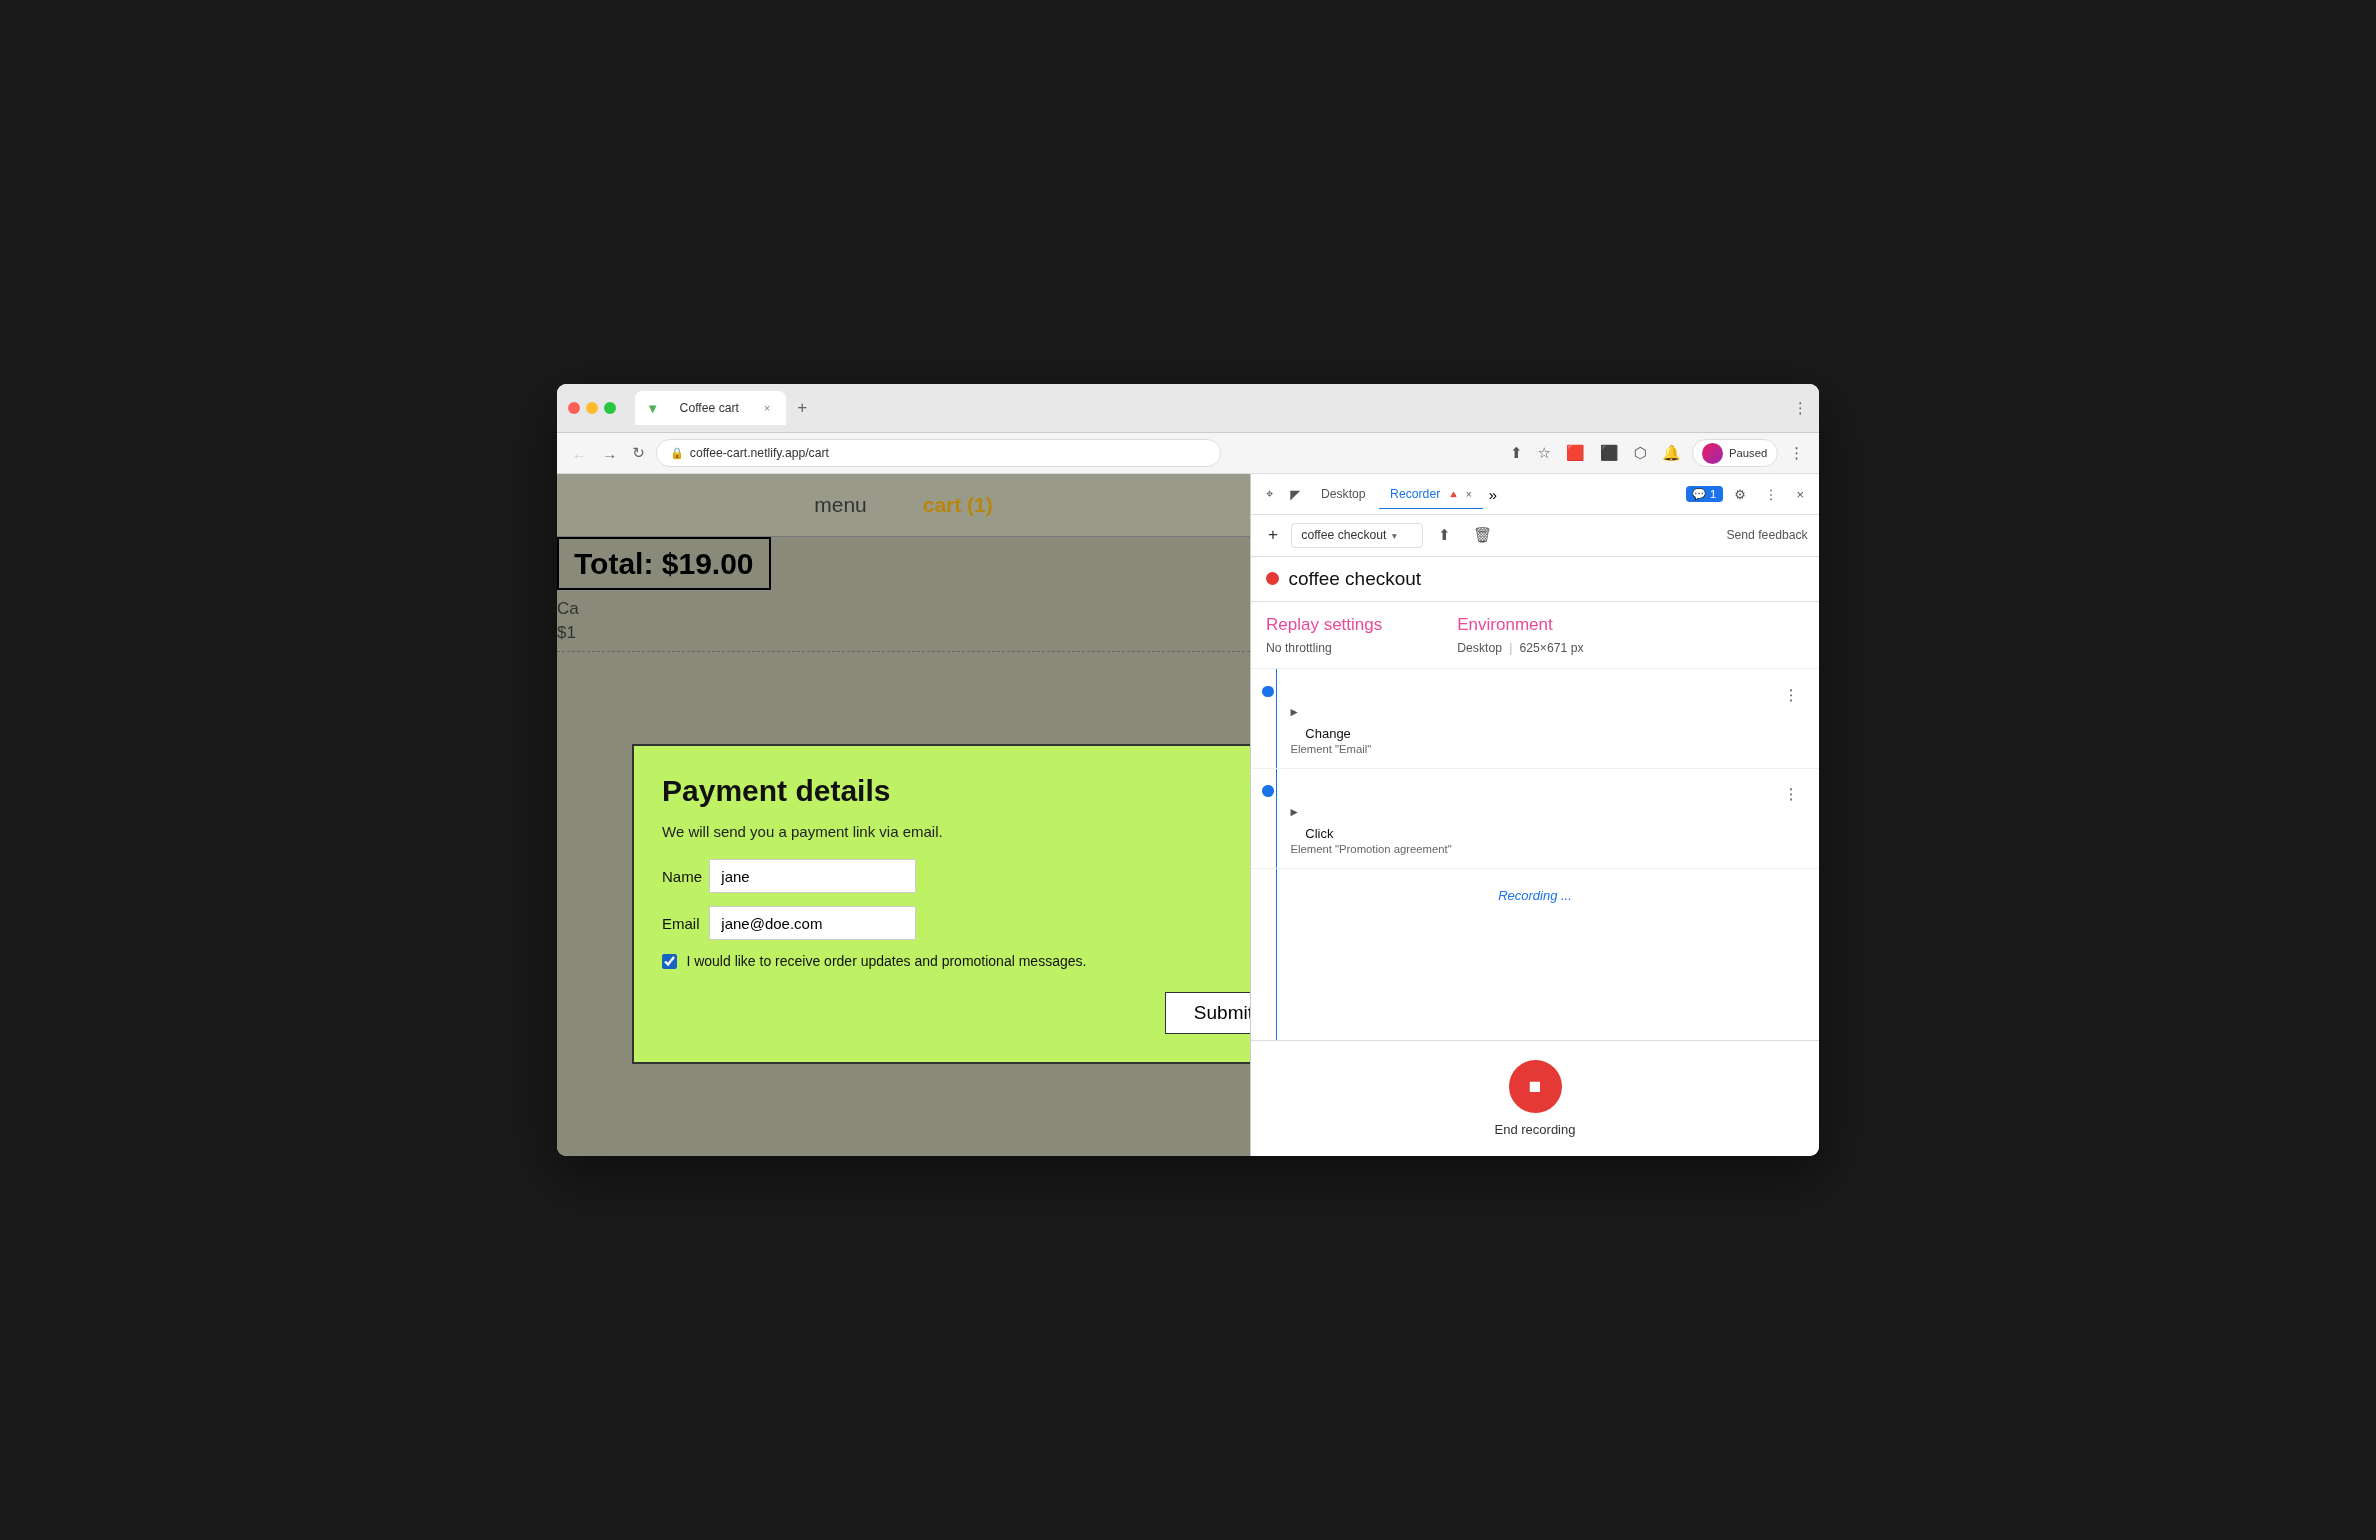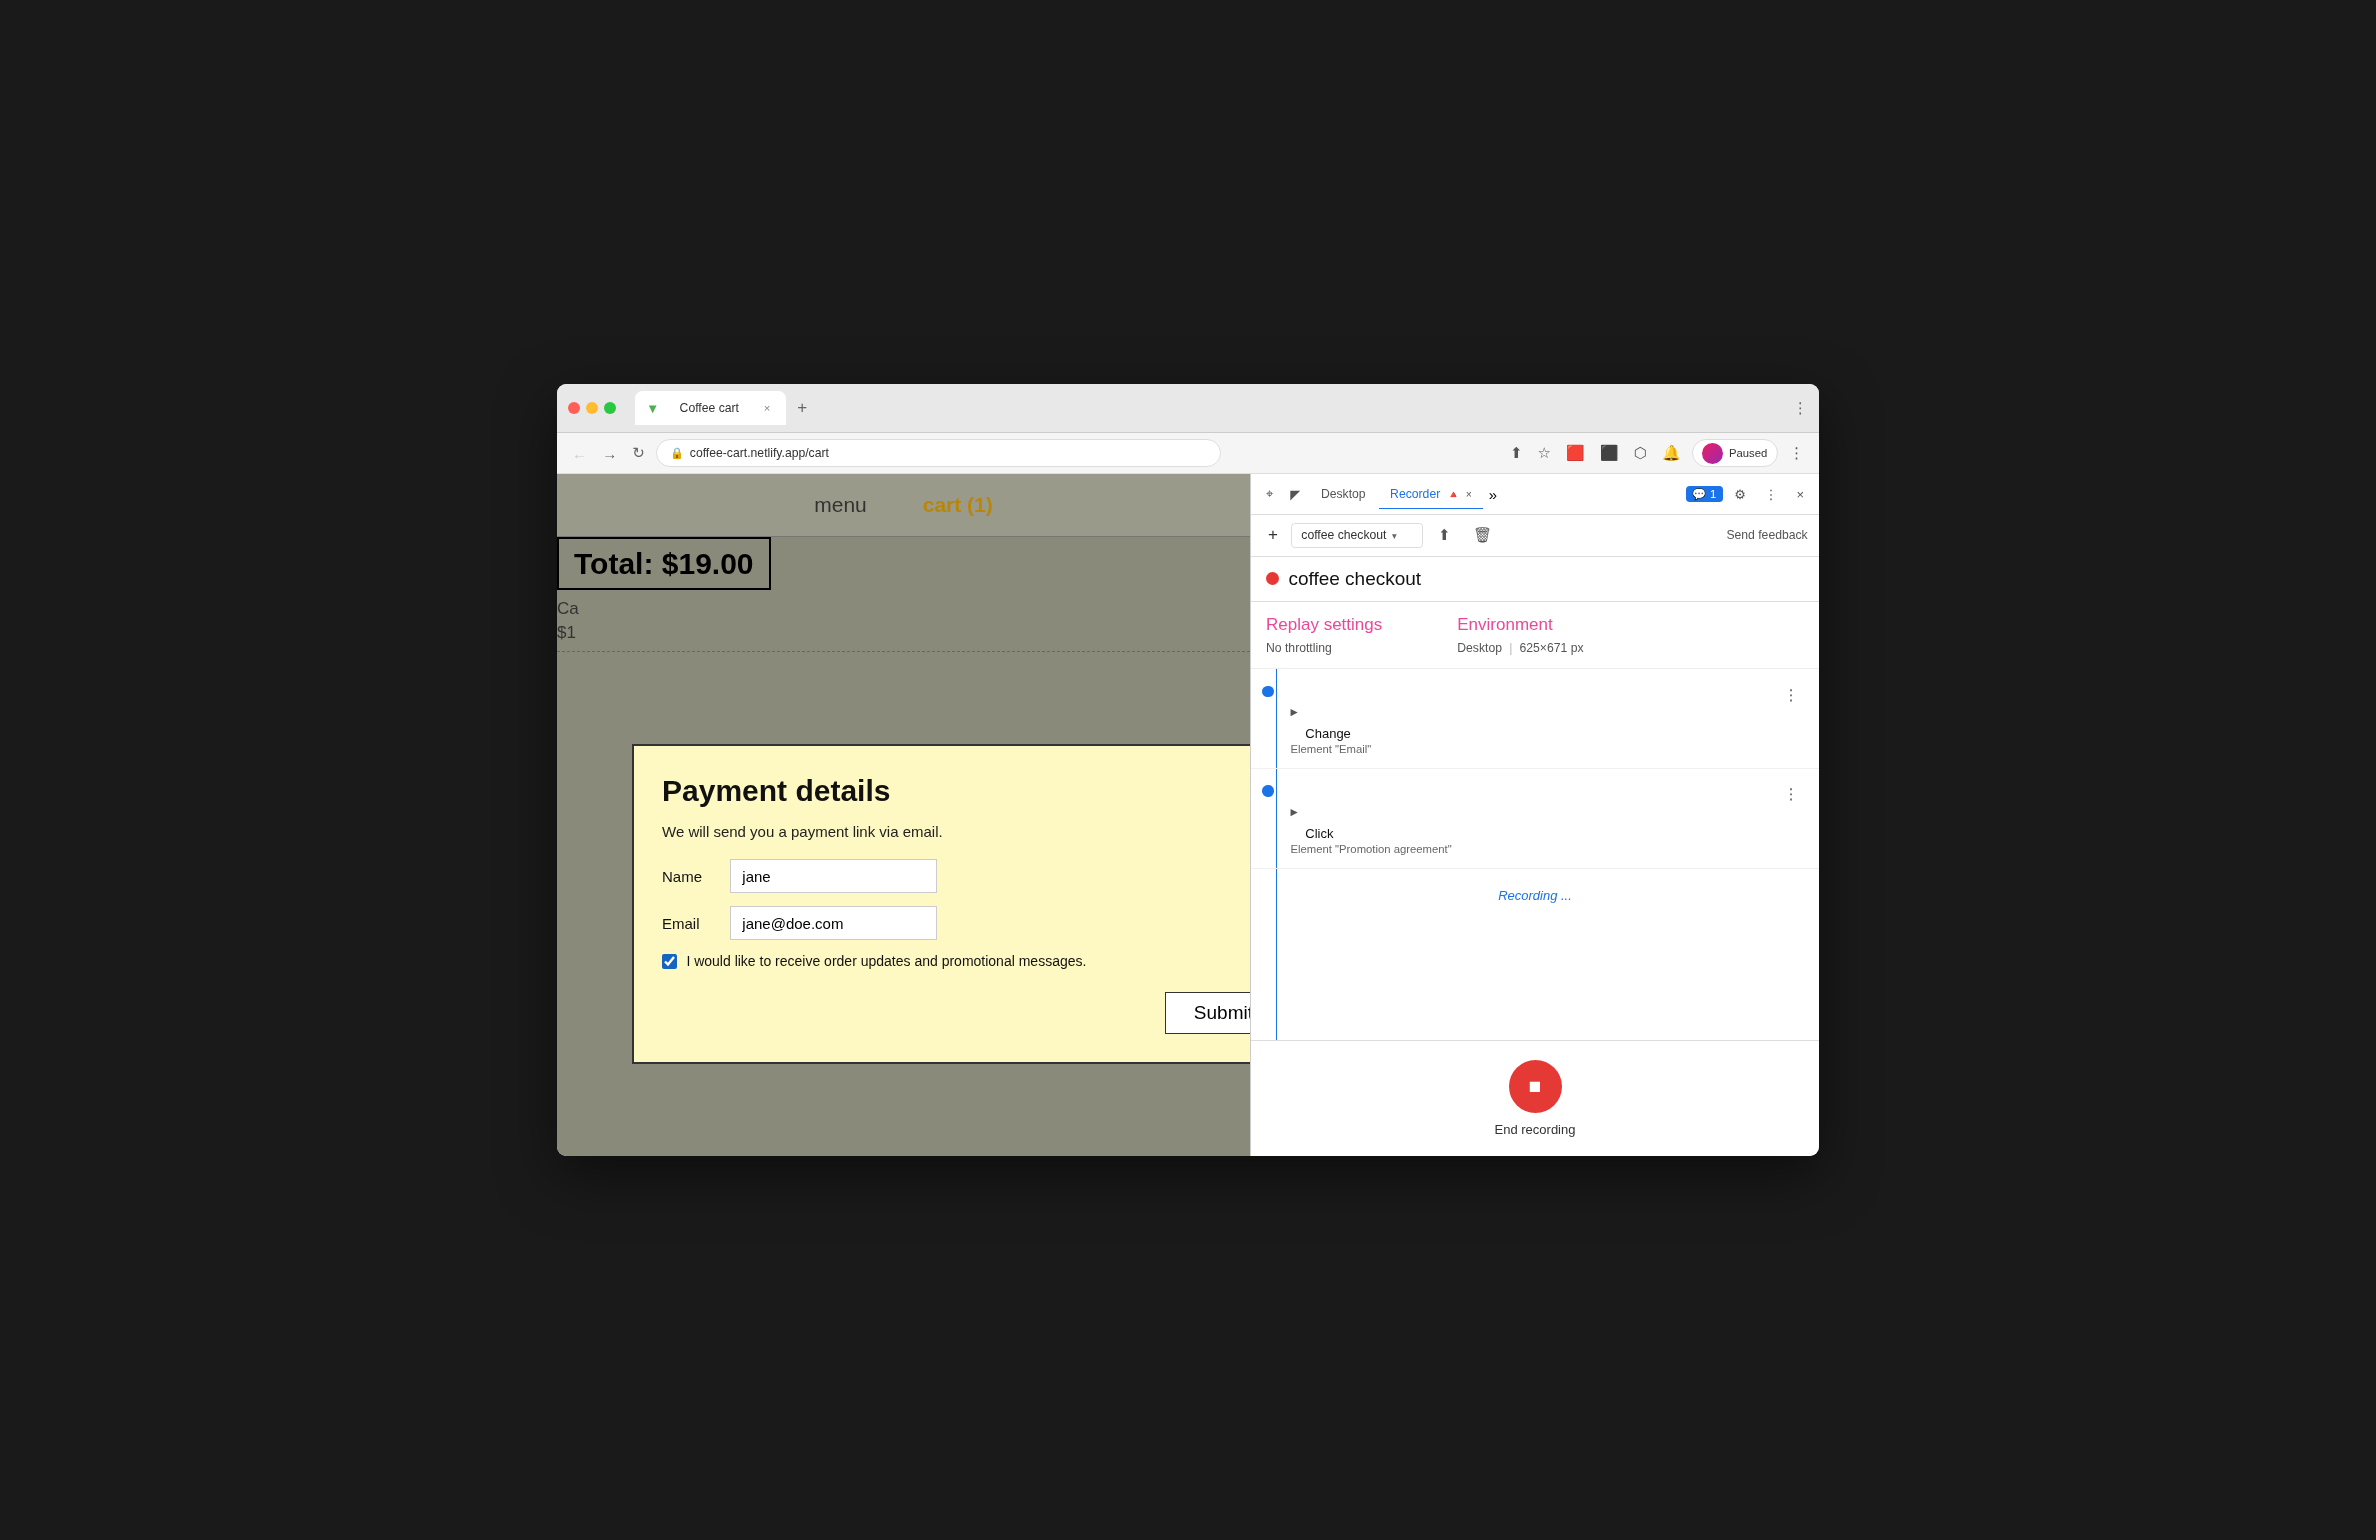--- a/index.html
+++ b/index.html
@@ -134,30 +134,30 @@
     .cart-item-text { font-size: 17px; color: #333; margin-bottom: 3.8px; }
     .cart-price { font-size: 17px; color: #333; }
     .divider { border: none; border-top: 1.9px dashed #666; margin: 7.5px 0; }
 
     
     .modal-overlay {
       position: absolute;
       top: 207px;
       left: 75px;
       width: 680px;
-      background: #fef9c3;
+      background: #bef264;
       border: 2.8px solid #333;
       padding: 28px;
       z-index: 10;
     }
     .modal-header { display: flex; justify-content: space-between; align-items: flex-start; margin-bottom: 15px; }
     .modal-title { font-size: 30px; font-weight: bold; color: #111; }
     .modal-close { background: none; border: none; font-size: 21px; color: #555; cursor: pointer; }
     .modal-desc { font-size: 15px; color: #222; margin-bottom: 19px; }
-    .form-row { display: flex; align-items: center; gap: 21px; margin-bottom: 13px; }
+    .form-row { display: flex; align-items: center; gap: 0; margin-bottom: 13px; }
     .form-label { font-size: 15px; color: #111; width: 47px; flex-shrink: 0; }
     .form-input {
       background: #fff;
       border: 0.9px solid #ccc;
       padding: 7.5px 11.3px;
       font-size: 15px;
       width: 207px;
       outline: none;
     }
     .checkbox-row { display: flex; align-items: center; gap: 9.4px; margin-bottom: 22.6px; }

